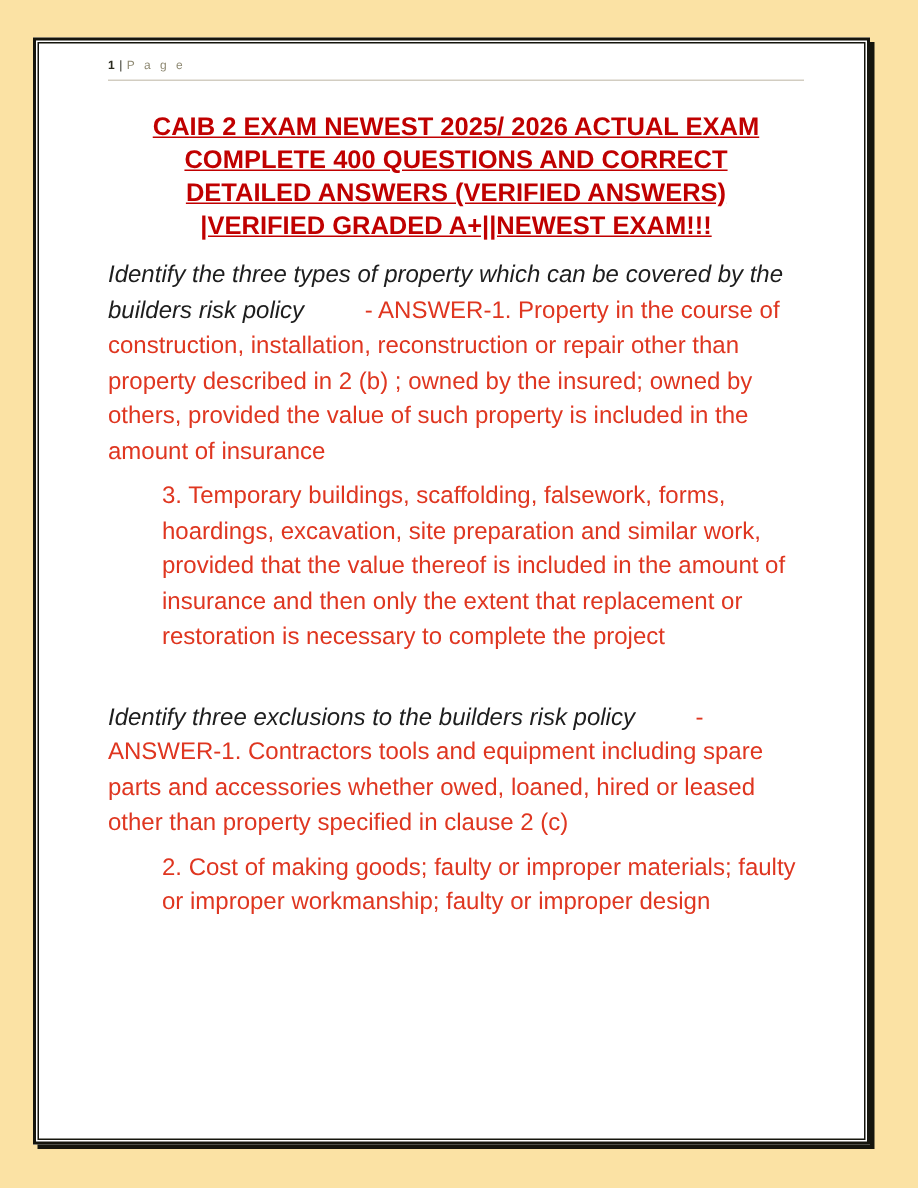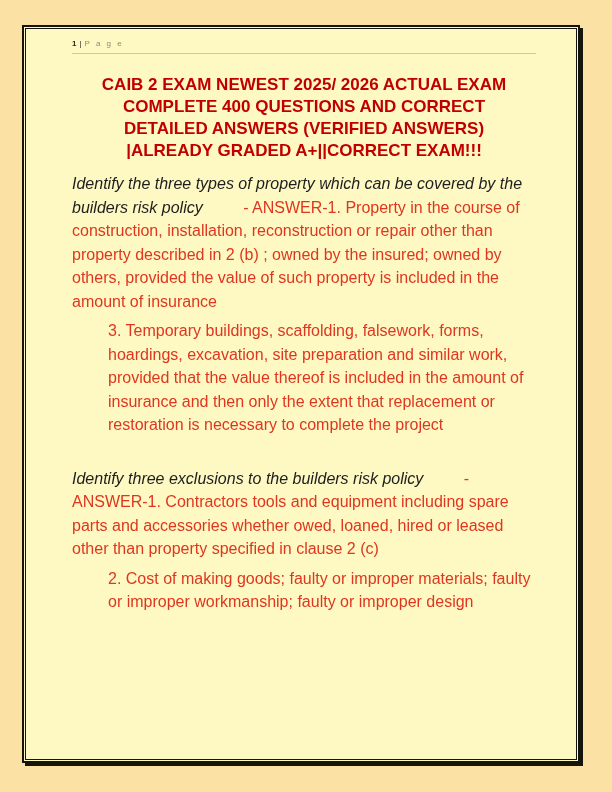--- a/index.html
+++ b/index.html
@@ -8,21 +8,21 @@
     font-family: "Liberation Sans", "DejaVu Sans", sans-serif;
   }
   body { background: #FBE2A4; overflow: hidden; position: relative; }
 
   .frame {
     position: absolute;
     left: 22px; top: 25px;
     width: 558px; height: 738px;
     border: 2px solid #15150d;
     box-shadow: 3px 3px 0 0 #15150d;
-    background: #fef9c3;
+    background: #ffffff;
   }
   .frame-inner {
     position: absolute;
     inset: 1px;
     border: 1px solid #15150d;
     pointer-events: none;
   }
   .content {
     position: absolute;
     inset: 2px;
@@ -41,20 +41,21 @@
   .header .plabel { color: #8f8a74; letter-spacing: 2px; }
 
   .title {
     margin-top: 20px;
     margin-bottom: 10px;
     text-align: center;
     font-weight: bold;
     font-size: 17px;
     line-height: 22px;
     color: #C00000;
+    text-decoration: underline;
   }
 
   .para {
     font-size: 16px;
     line-height: 23.5px;
     margin: 0 0 6px 0;
     color: #1E1E1E;
     max-width: 470px;
   }
   .q-text { color: #1E1E1E; font-style: italic; }
@@ -70,21 +71,21 @@
   <div class="content">
 
     <div class="header">
       <span class="pnum">1</span><span class="pdiv">|</span><span class="plabel">P a g e</span>
     </div>
 
     <div class="title">
       <div>CAIB 2 EXAM NEWEST 2025/ 2026 ACTUAL EXAM</div>
       <div>COMPLETE 400 QUESTIONS AND CORRECT</div>
       <div>DETAILED ANSWERS (VERIFIED ANSWERS)</div>
-      <div>|ALREADY GRADED A+||CORRECT EXAM!!!</div>
+      <div>|VERIFIED GRADED A+||NEWEST EXAM!!!</div>
     </div>
 
     <p class="para"><span class="q-text">Identify the three types of property which can be covered by the builders risk policy </span><span class="a-text">- ANSWER-1. Property in the course of construction, installation, reconstruction or repair other than property described in 2 (b) ; owned by the insured; owned by others, provided the value of such property is included in the amount of insurance</span></p>
 
 
     <p class="para a-text">3. Temporary buildings, scaffolding, falsework, forms, hoardings, excavation, site preparation and similar work, provided that the value thereof is included in the amount of insurance and then only the extent that replacement or restoration is necessary to complete the project</p>
 
     <div class="spacer"></div>
 
     <p class="para"><span class="q-text">Identify three exclusions to the builders risk policy </span><span class="a-text">- ANSWER-1. Contractors tools and equipment including spare parts and accessories whether owed, loaned, hired or leased other than property specified in clause 2 (c)</span></p>

